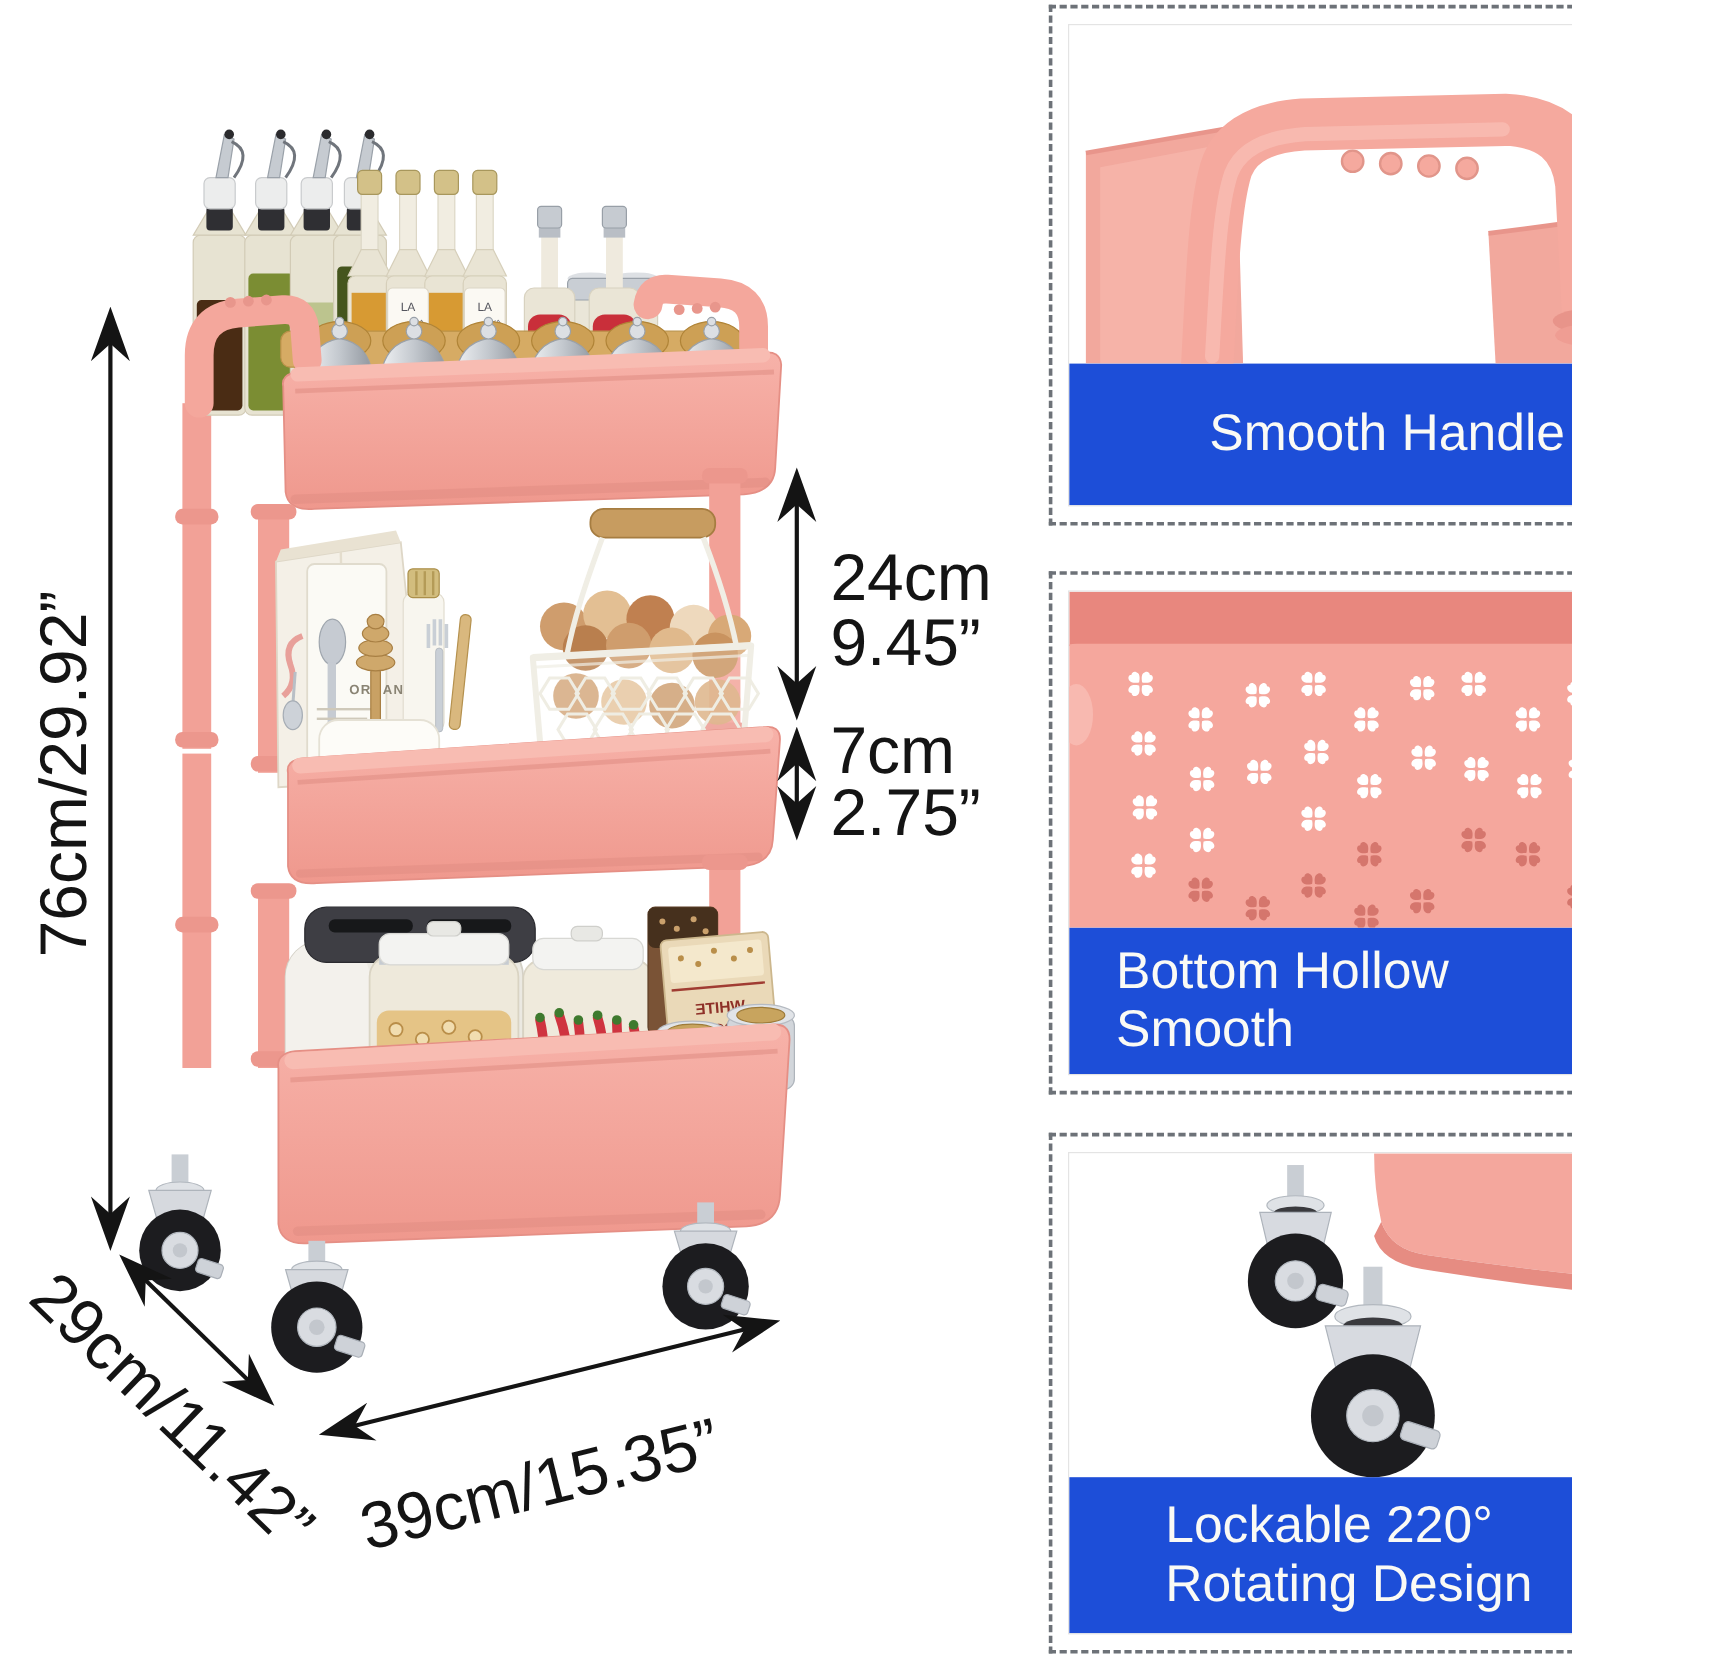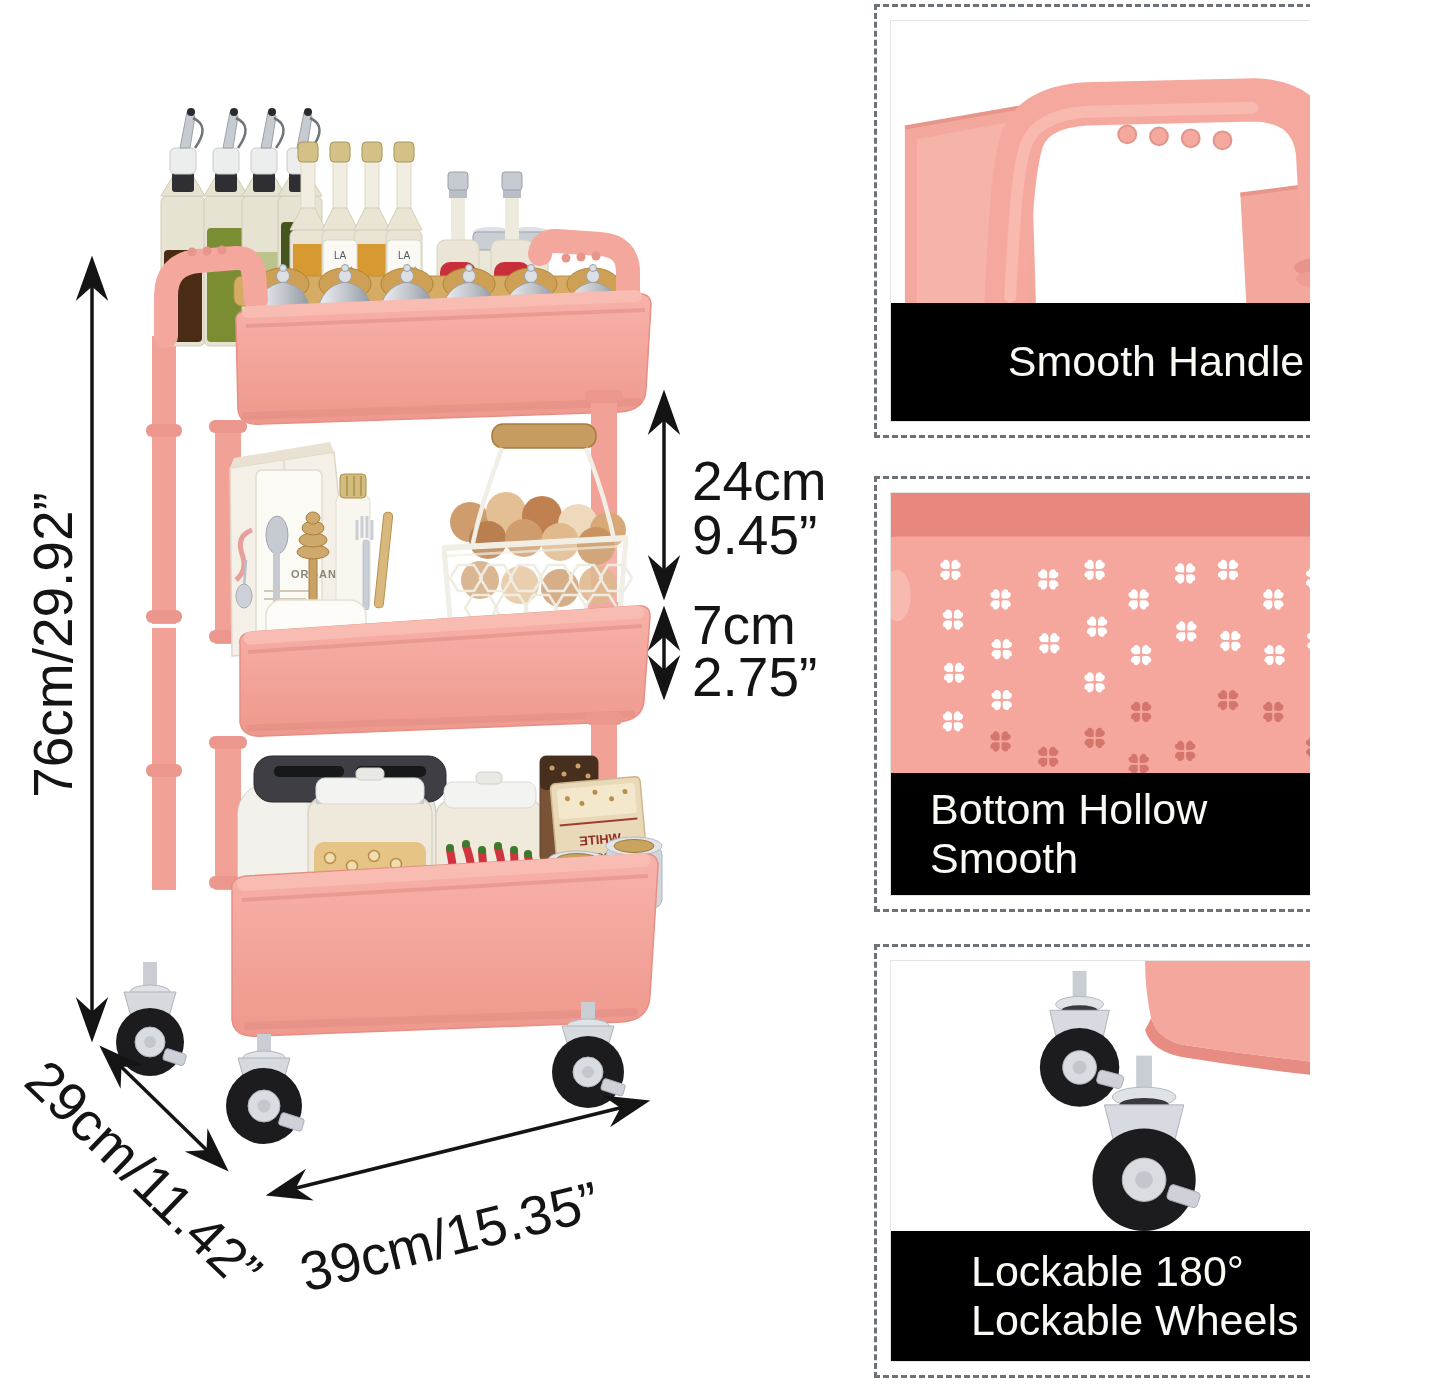--- a/index.html
+++ b/index.html
@@ -6,21 +6,21 @@
   .stage{position:relative;width:1310px;height:1385px;background:#ffffff;overflow:hidden;
          font-family:"Liberation Sans",sans-serif;}
   .main-svg{position:absolute;left:0;top:0;}
   .dim{font:55px "Liberation Sans",sans-serif;fill:#141414;}
   .panel{position:absolute;left:874px;width:564px;border:3px dashed #6d7278;background:#fff;
          box-sizing:border-box;padding:13px;}
   .panel-inner{width:100%;height:100%;border:1px solid #e4e4e4;box-sizing:border-box;
          display:flex;flex-direction:column;overflow:hidden;background:#fff;}
   .panel-img{flex:1;position:relative;min-height:0;}
   .panel-img svg{display:block;width:100%;height:100%;}
-  .caption{background:#000000;color:#fafaf5;font-size:43px;line-height:1.14;
+  .caption{background:#1d4ed8;color:#fafaf5;font-size:43px;line-height:1.14;
          display:flex;flex-direction:column;justify-content:center;flex:0 0 auto;}
   .caption.center{align-items:center;}
   .caption.left{padding-left:80px;align-items:flex-start;}
 </style>
 </head>
 <body>
 
 <div class="stage">
 
   <svg class="main-svg" width="870" height="1385" viewBox="0 0 870 1385">
@@ -610,19 +610,19 @@
             <ellipse cx="255" cy="146" rx="25" ry="7" fill="#3a3a3e"></ellipse>
             <polygon points="215,146 295,146 276,222 234,222" fill="#d7dae0" stroke="#adb3bb"></polygon>
             <circle cx="255" cy="222" r="52" fill="#1c1c1f"></circle>
             <circle cx="255" cy="222" r="22" fill="#d9dce1" stroke="#b2b8bf"></circle>
             <circle cx="255" cy="222" r="9" fill="#c3c7cd"></circle>
             <rect x="282" y="226" width="32" height="16" rx="4" fill="#ced2d8" stroke="#aab0b8" transform="rotate(18 282 226)"></rect>
           </g>
         </svg>
       </div>
       <div class="caption left" style="height:130px;">
-        <div>Lockable 180°</div>
-        <div>Lockable Wheels</div>
+        <div>Lockable 220°</div>
+        <div>Rotating Design</div>
       </div>
     </div>
   </div>
 
 </div>
 
 </body></html>

